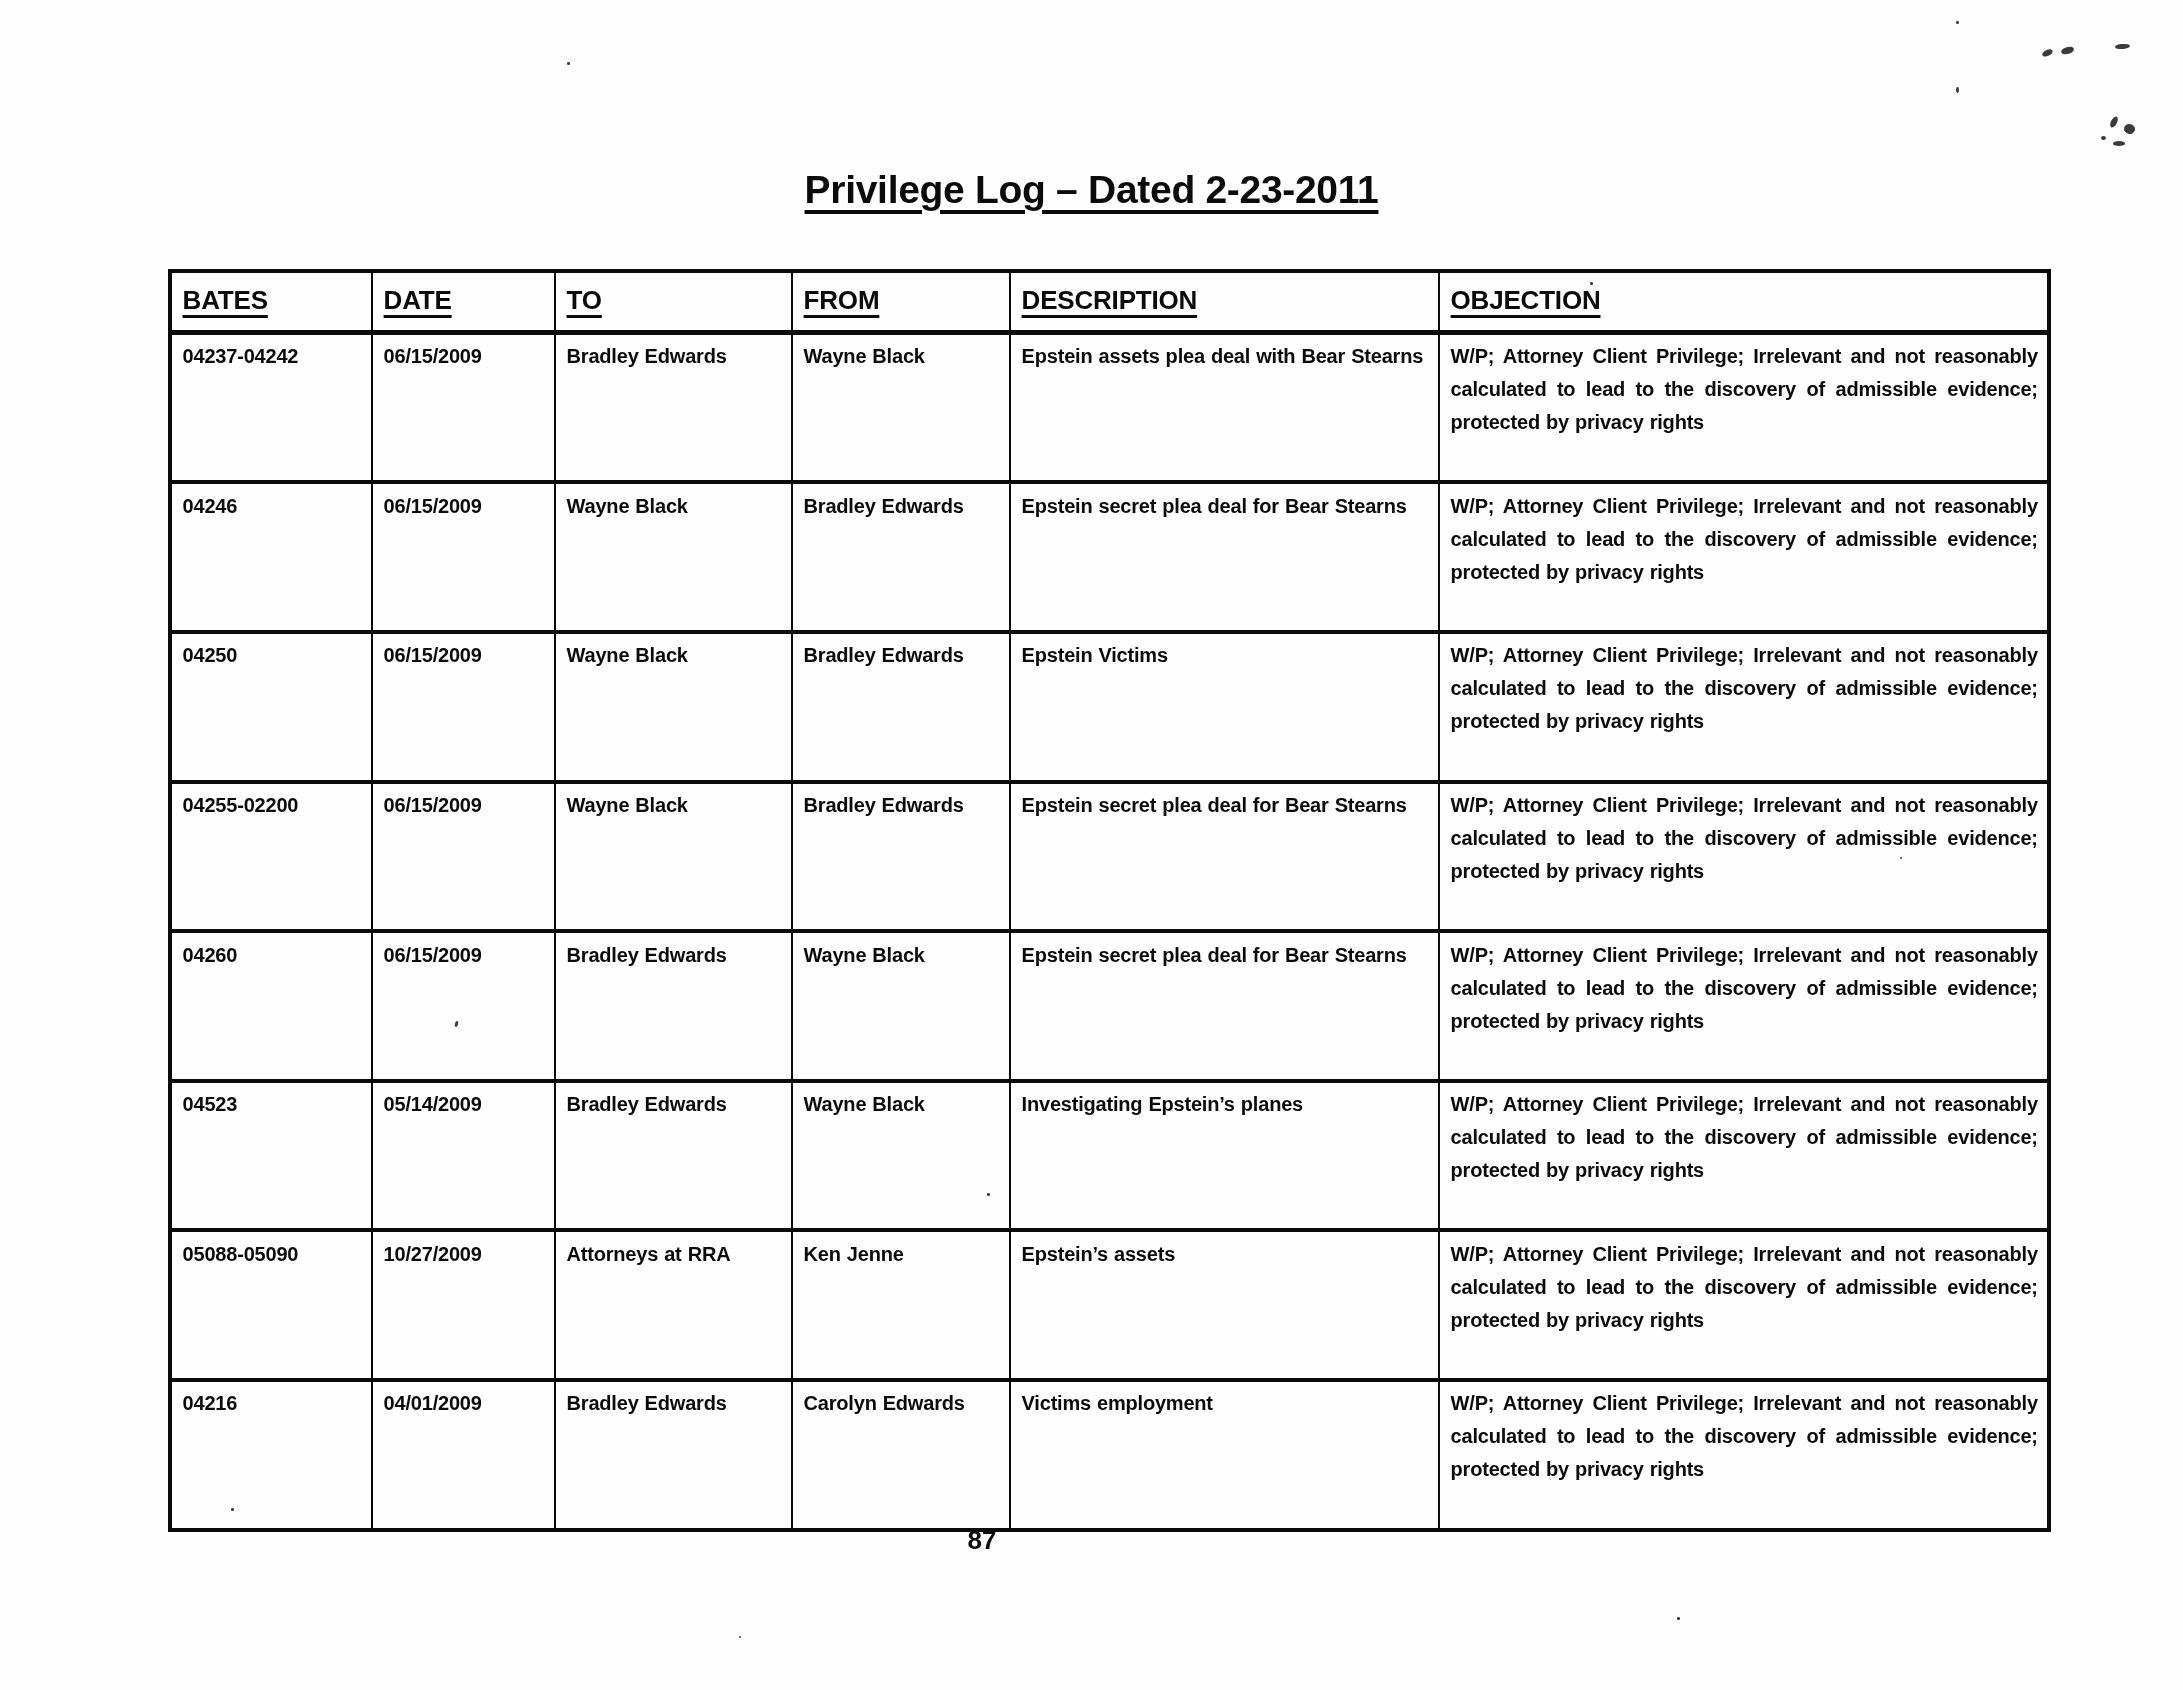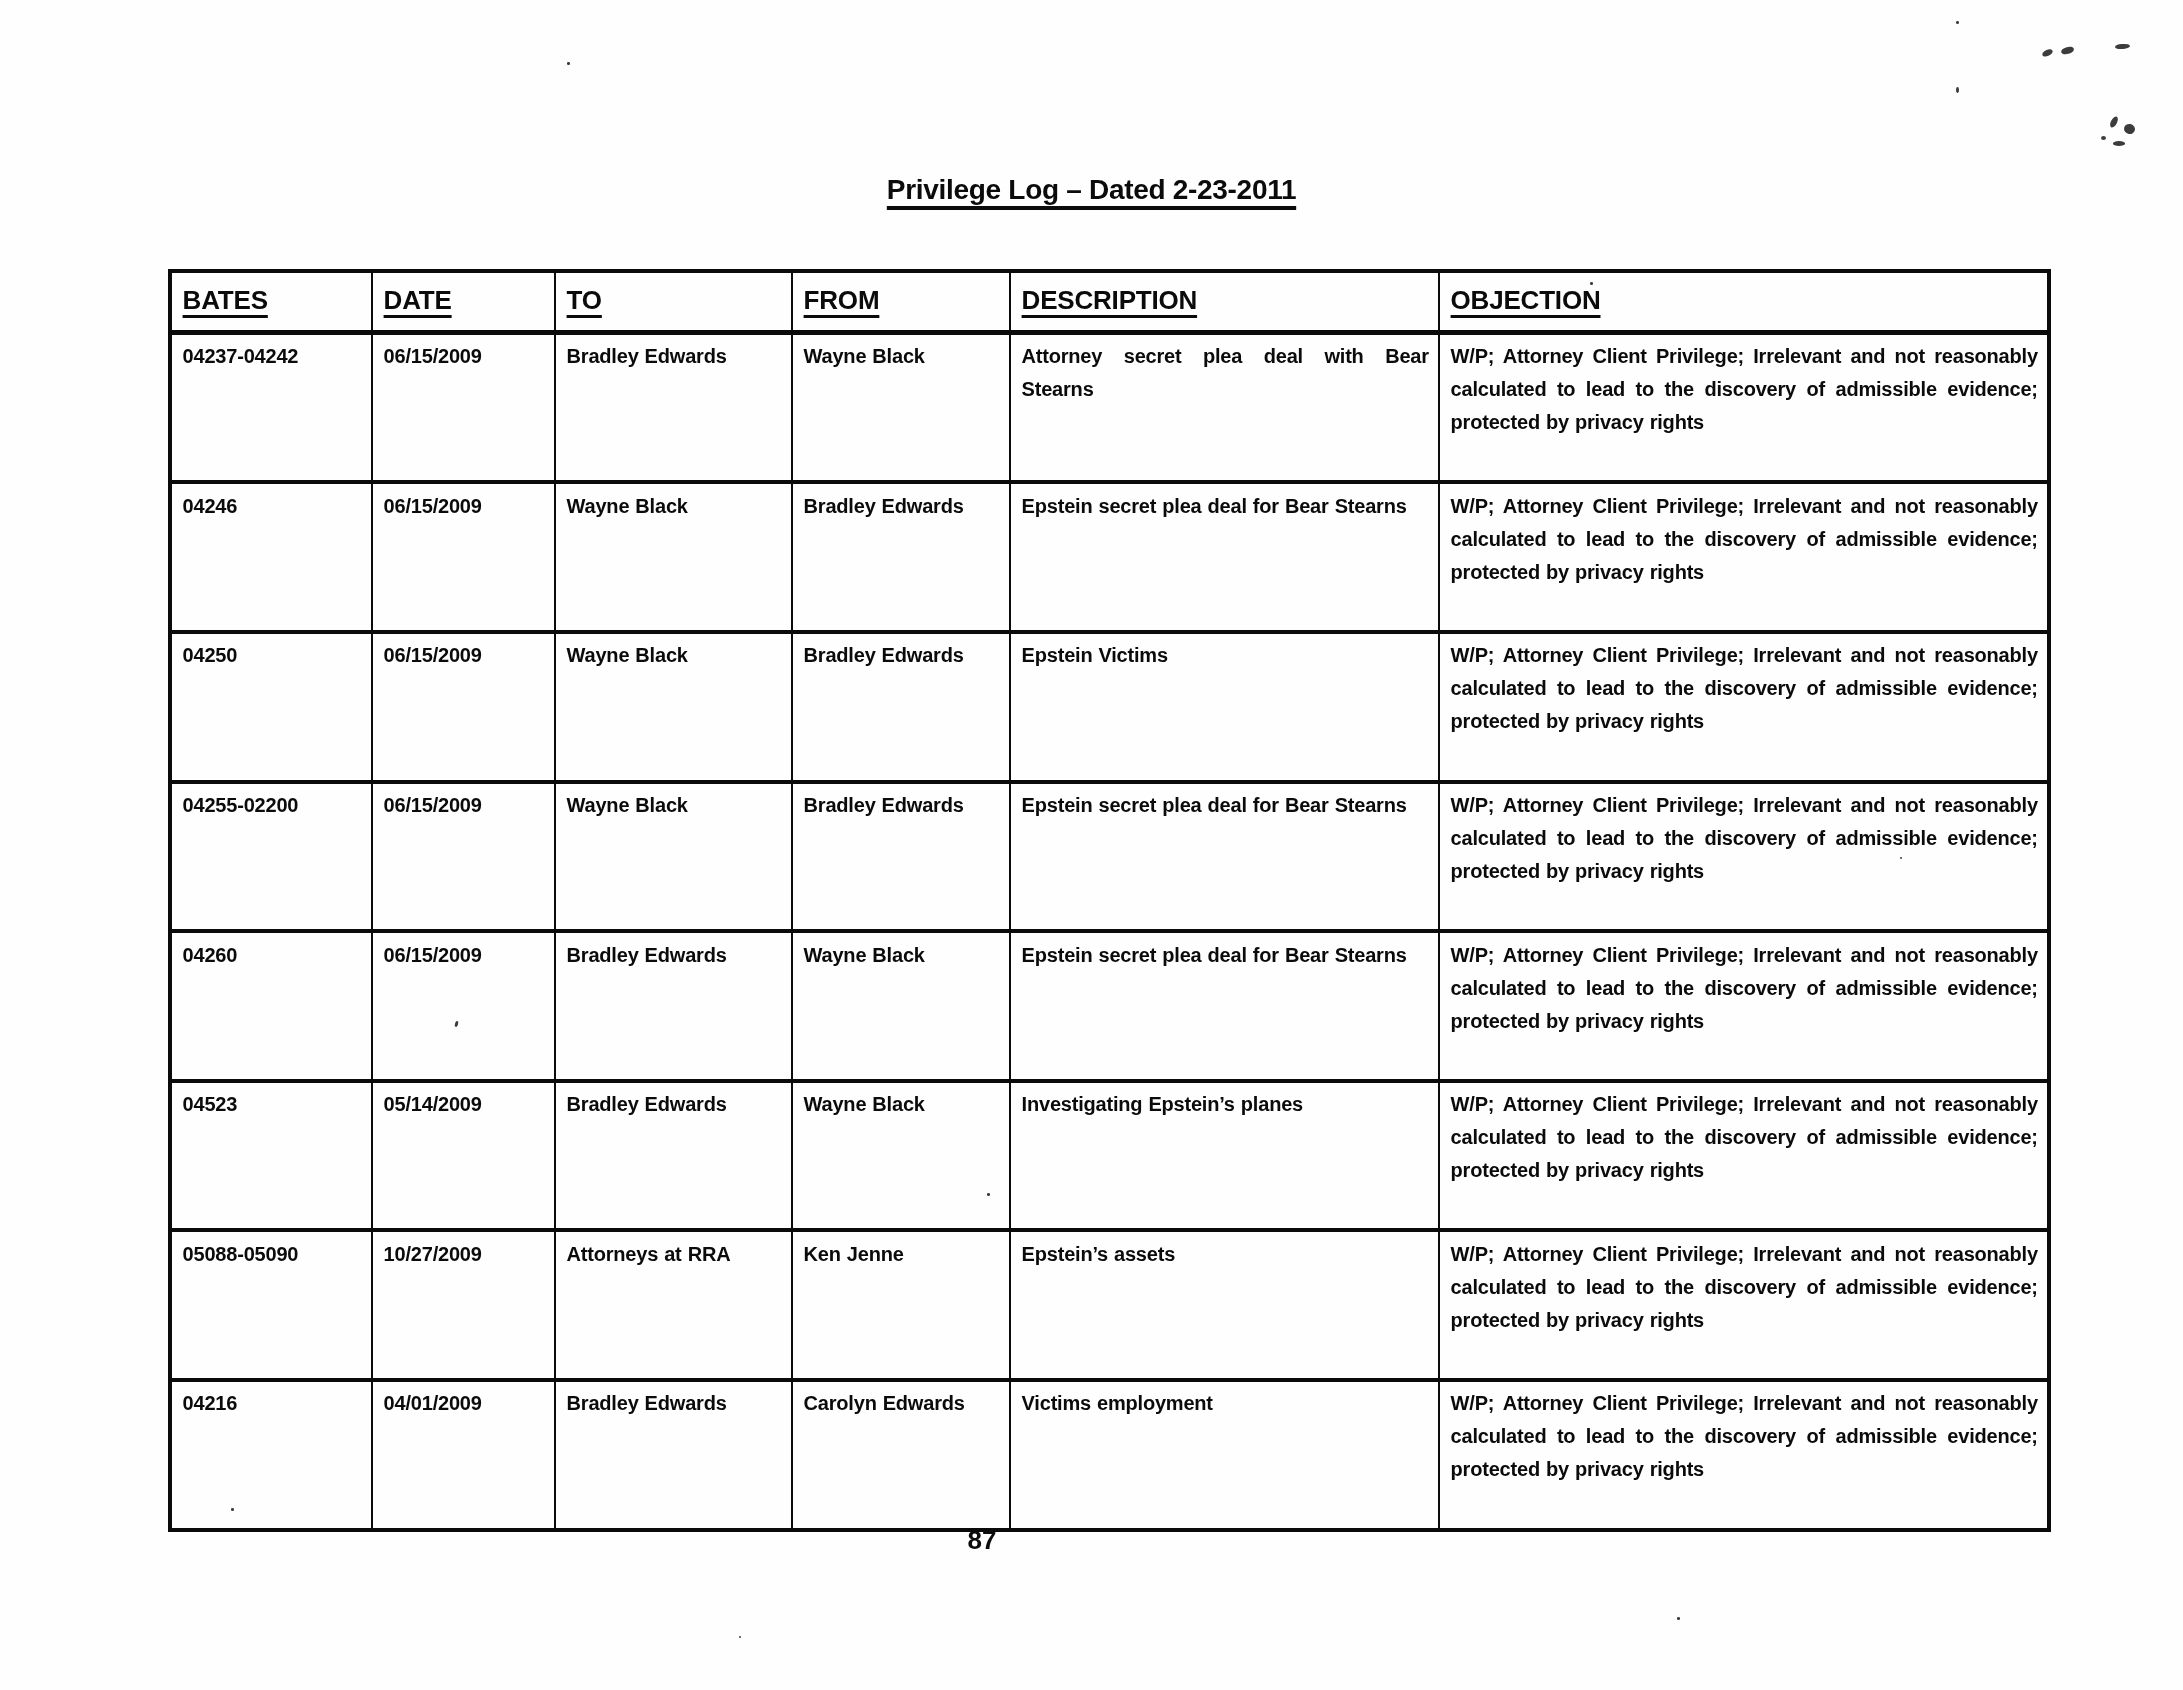--- a/index.html
+++ b/index.html
@@ -21,21 +21,21 @@
   
   .title-block {
     position: absolute;
     top: 170px;
     left: 0;
     width: 2183px;
     text-align: center;
   }
   .title-line {
     display: block;
-    font-size: 28px;
+    font-size: 39px;
     font-weight: 700;
     letter-spacing: -0.3px;
     line-height: 40px;
     text-decoration: underline;
     text-decoration-thickness: 4px;
     text-underline-offset: 6.6px;
     margin: 0 0 9.2px 0;
   }
 
   
@@ -129,21 +129,21 @@
         <th>DESCRIPTION</th>
         <th>OBJECTION</th>
       </tr>
     </thead>
     <tbody>
       <tr>
         <td>04237-04242</td>
         <td>06/15/2009</td>
         <td>Bradley Edwards</td>
         <td>Wayne Black</td>
-        <td class="just">Attorney secret plea deal with Bear Stearns</td>
+        <td class="just">Epstein assets plea deal with Bear Stearns</td>
         <td class="just">W/P; Attorney Client Privilege; Irrelevant and not reasonably calculated to lead to the discovery of admissible evidence; protected by privacy rights</td>
       </tr>
       <tr>
         <td>04246</td>
         <td>06/15/2009</td>
         <td>Wayne Black</td>
         <td>Bradley Edwards</td>
         <td class="just">Epstein secret plea deal for Bear Stearns</td>
         <td class="just">W/P; Attorney Client Privilege; Irrelevant and not reasonably calculated to lead to the discovery of admissible evidence; protected by privacy rights</td>
       </tr>

